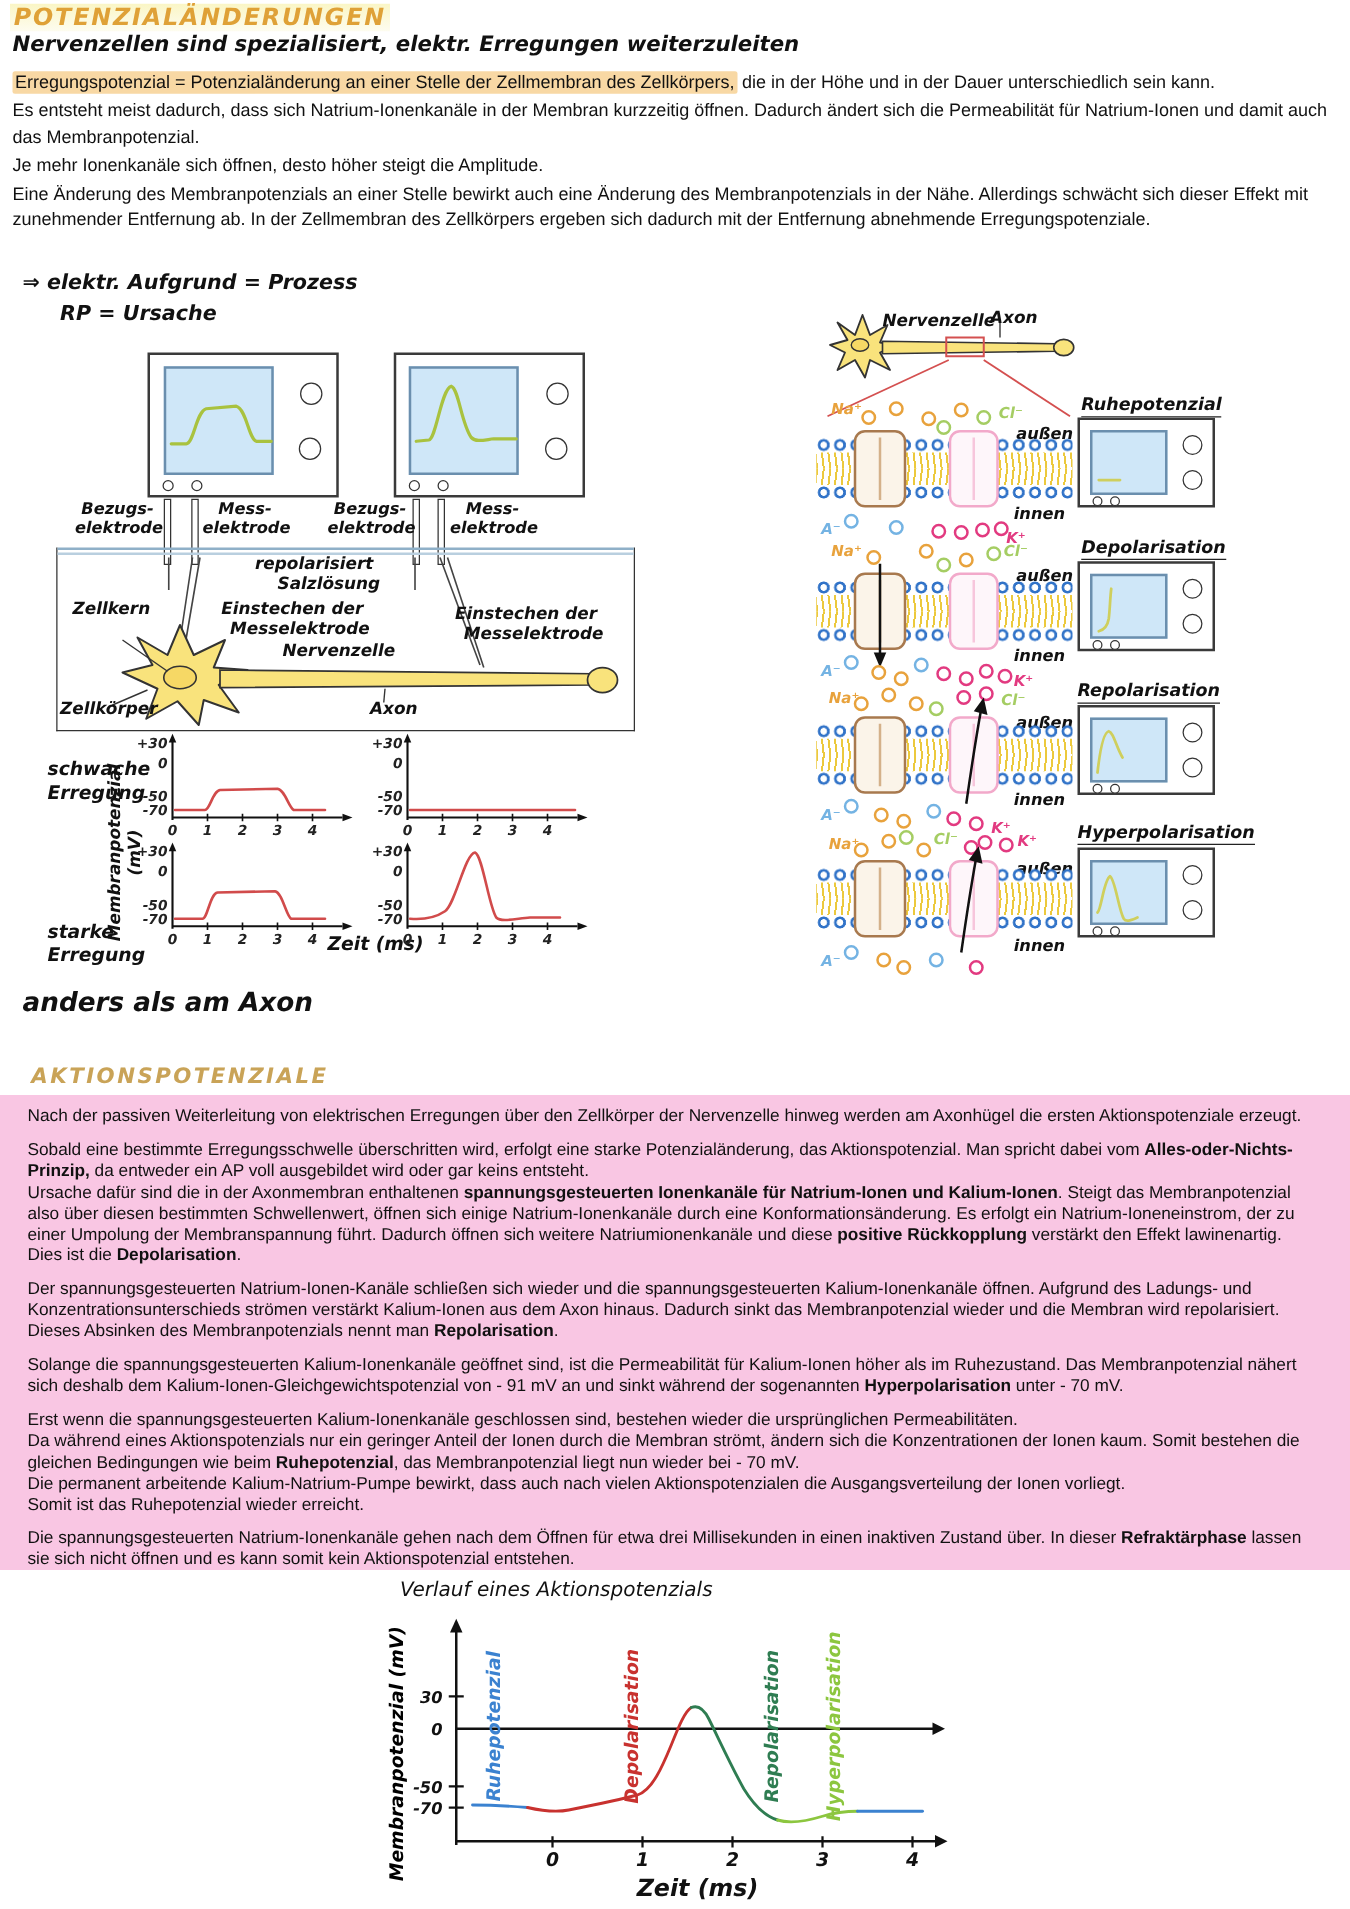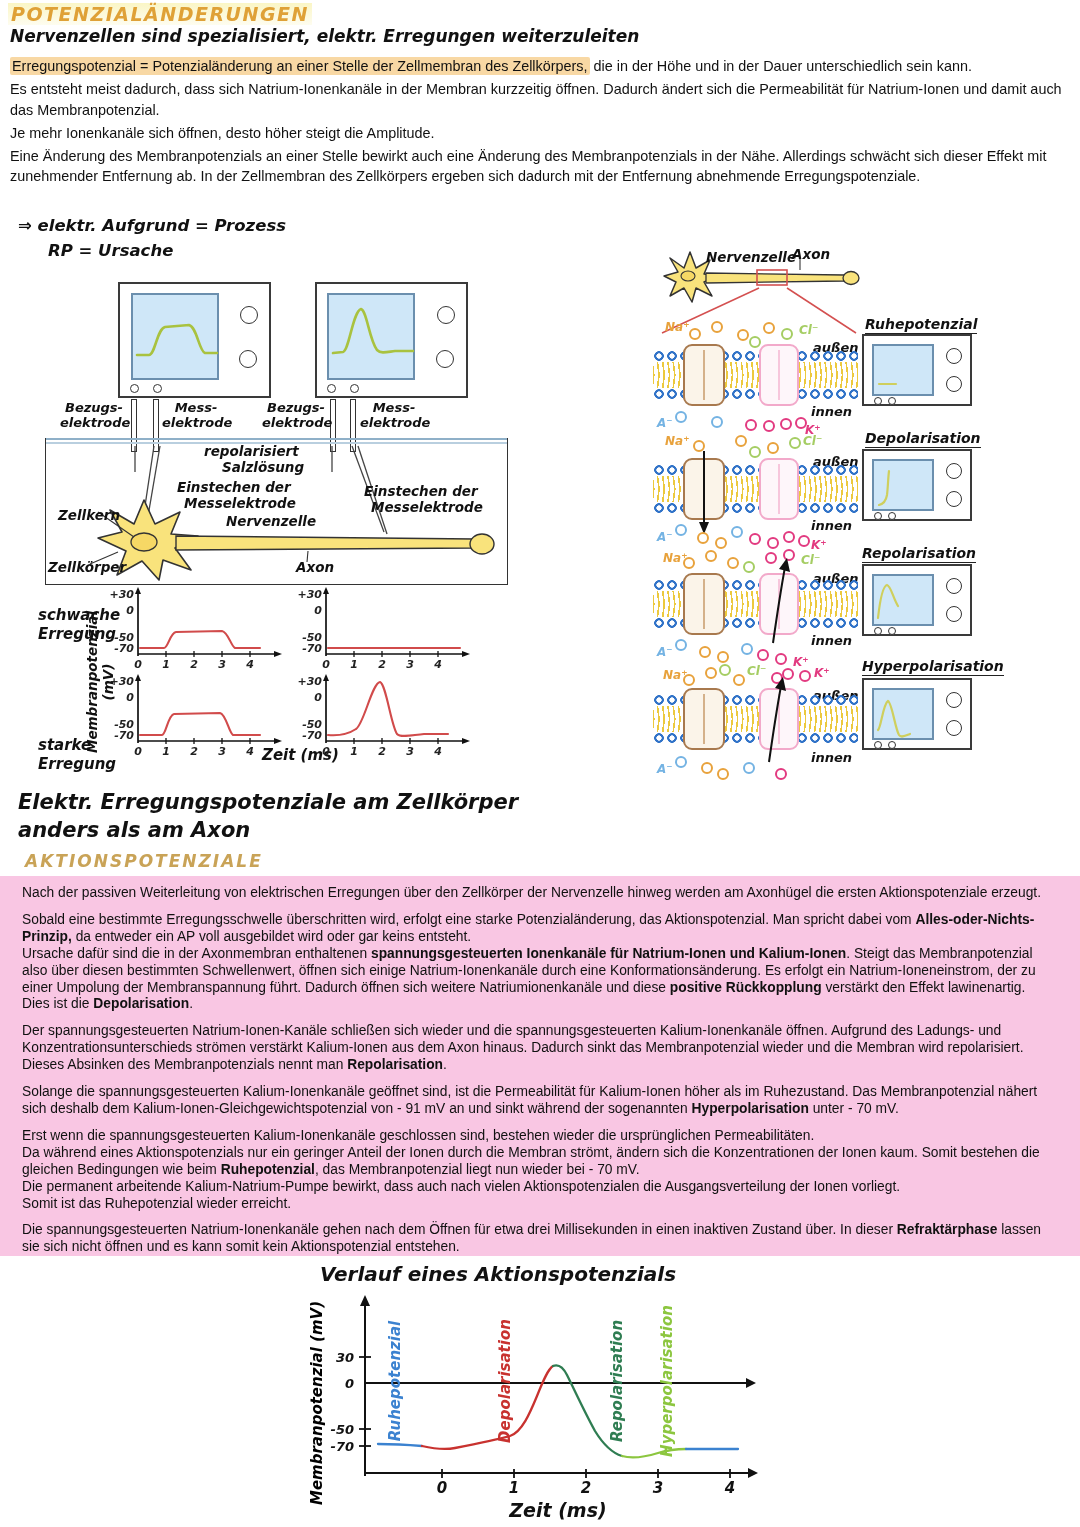--- a/index.html
+++ b/index.html
@@ -53,21 +53,21 @@
   .sidelbl{position:absolute;font-size:13px;font-weight:bold}
   .stage{position:absolute;font-size:14px;font-weight:bold;border-bottom:1.3px solid #222;padding-bottom:1px}
   .mini{width:110px;height:72px}
   
   .concl{left:18px;top:788px;font-size:21px;font-weight:bold;line-height:28px}
   .sec2head{left:25px;top:851px;font-size:17px;font-weight:bold;letter-spacing:2px;color:#c9a357}
   .pink{left:0;top:876px;width:1080px;height:380px;background:#f9c6e3;padding:9px 30px 0 22px;font-size:13.8px;line-height:16.9px}
   .pink p{margin:0}
   .pink p.gap{margin-top:10px}
   
-  .apTitle{left:320px;top:1262px;font-size:20px;font-weight:bold}
+  .apTitle{left:320px;top:1262px;font-size:16px;font-weight:normal}
   .btick{font:italic bold 13px "DejaVu Sans",sans-serif;fill:#111}
   .bxtick{font:italic bold 15px "DejaVu Sans",sans-serif;fill:#111}
   .phase{font:italic bold 15px "DejaVu Sans",sans-serif}
   .redline{stroke:#d45050;stroke-width:1.5}
 </style>
 </head>
 <body>
 
 <div>
 
@@ -140,21 +140,21 @@
         <line x1="44" y1="126" x2="72" y2="114"></line>
         <line x1="262" y1="113" x2="261" y2="124"></line>
       </g>
     </svg>
     <span class="tlabel hw" style="left:158px;top:6px">repolarisiert</span>
     <span class="tlabel hw" style="left:176px;top:22px">Salzlösung</span>
     <span class="tlabel hw" style="left:131px;top:42px">Einstechen der</span>
     <span class="tlabel hw" style="left:138px;top:58px">Messelektrode</span>
     <span class="tlabel hw" style="left:318px;top:46px">Einstechen der</span>
     <span class="tlabel hw" style="left:325px;top:62px">Messelektrode</span>
-    <span class="tlabel hw" style="left:12px;top:70px">Zellkern</span>
+    <span class="tlabel hw" style="left:12px;top:42px">Zellkern</span>
     <span class="tlabel hw" style="left:180px;top:76px">Nervenzelle</span>
     <span class="tlabel hw" style="left:2px;top:122px">Zellkörper</span>
     <span class="tlabel hw" style="left:250px;top:122px">Axon</span>
   </div>
 
   <div class="rowlbl hw abs" style="left:38px;top:606px"><span>schwache</span><br><span>Erregung</span></div>
   <div class="rowlbl hw abs" style="left:38px;top:736px"><span>starke</span><br><span>Erregung</span></div>
   <div class="ylab hw">Membranpotenzial (mV)</div>
   <span class="tlabel hw abs" style="left:262px;top:748px;font-size:15px">Zeit (ms)</span>
 
@@ -428,21 +428,20 @@
           <path class="mtrace" d="M4,40 C7,38 9,14 14,11 C18,13 21,38 25,45 C27,48 31,46 36,44"></path>
         </svg>
     </div>
     <span class="knob" style="left:82px;top:12px;width:16px;height:16px"></span>
     <span class="knob" style="left:82px;top:40px;width:16px;height:16px"></span>
     <span class="port" style="left:10px;top:61px;width:8px;height:8px"></span>
     <span class="port" style="left:24px;top:61px;width:8px;height:8px"></span>
   </div>
 
   <div class="abs hw concl">
-    <div>Elektr. Erregungspotenziale am Zellkörper</div>
     <div>anders als am Axon</div>
   </div>
 
   <div class="abs hw sec2head">AKTIONSPOTENZIALE</div>
   <div class="abs pink">
     <p><span>Nach der passiven Weiterleitung von elektrischen Erregungen über den Zellkörper der Nervenzelle hinweg werden am Axonhügel die ersten Aktionspotenziale erzeugt.</span></p>
     <p class="gap"><span>Sobald eine bestimmte Erregungsschwelle überschritten wird, erfolgt eine starke Potenzialänderung, das Aktionspotenzial. Man spricht dabei vom </span><b>Alles-oder-Nichts-Prinzip,</b><span> da entweder ein AP voll ausgebildet wird oder gar keins entsteht.</span></p>
     <p><span>Ursache dafür sind die in der Axonmembran enthaltenen </span><b>spannungsgesteuerten Ionenkanäle für Natrium-Ionen und Kalium-Ionen</b><span>. Steigt das Membranpotenzial also über diesen bestimmten Schwellenwert, öffnen sich einige Natrium-Ionenkanäle durch eine Konformationsänderung. Es erfolgt ein Natrium-Ioneneinstrom, der zu einer Umpolung der Membranspannung führt. Dadurch öffnen sich weitere Natriumionenkanäle und diese </span><b>positive Rückkopplung</b><span> verstärkt den Effekt lawinenartig. Dies ist die </span><b>Depolarisation</b><span>.</span></p>
     <p class="gap"><span>Der spannungsgesteuerten Natrium-Ionen-Kanäle schließen sich wieder und die spannungsgesteuerten Kalium-Ionenkanäle öffnen. Aufgrund des Ladungs- und Konzentrationsunterschieds strömen verstärkt Kalium-Ionen aus dem Axon hinaus. Dadurch sinkt das Membranpotenzial wieder und die Membran wird repolarisiert. Dieses Absinken des Membranpotenzials nennt man </span><b>Repolarisation</b><span>.</span></p>
     <p class="gap"><span>Solange die spannungsgesteuerten Kalium-Ionenkanäle geöffnet sind, ist die Permeabilität für Kalium-Ionen höher als im Ruhezustand. Das Membranpotenzial nähert sich deshalb dem Kalium-Ionen-Gleichgewichtspotenzial von - 91 mV an und sinkt während der sogenannten </span><b>Hyperpolarisation</b><span> unter - 70 mV.</span></p>

